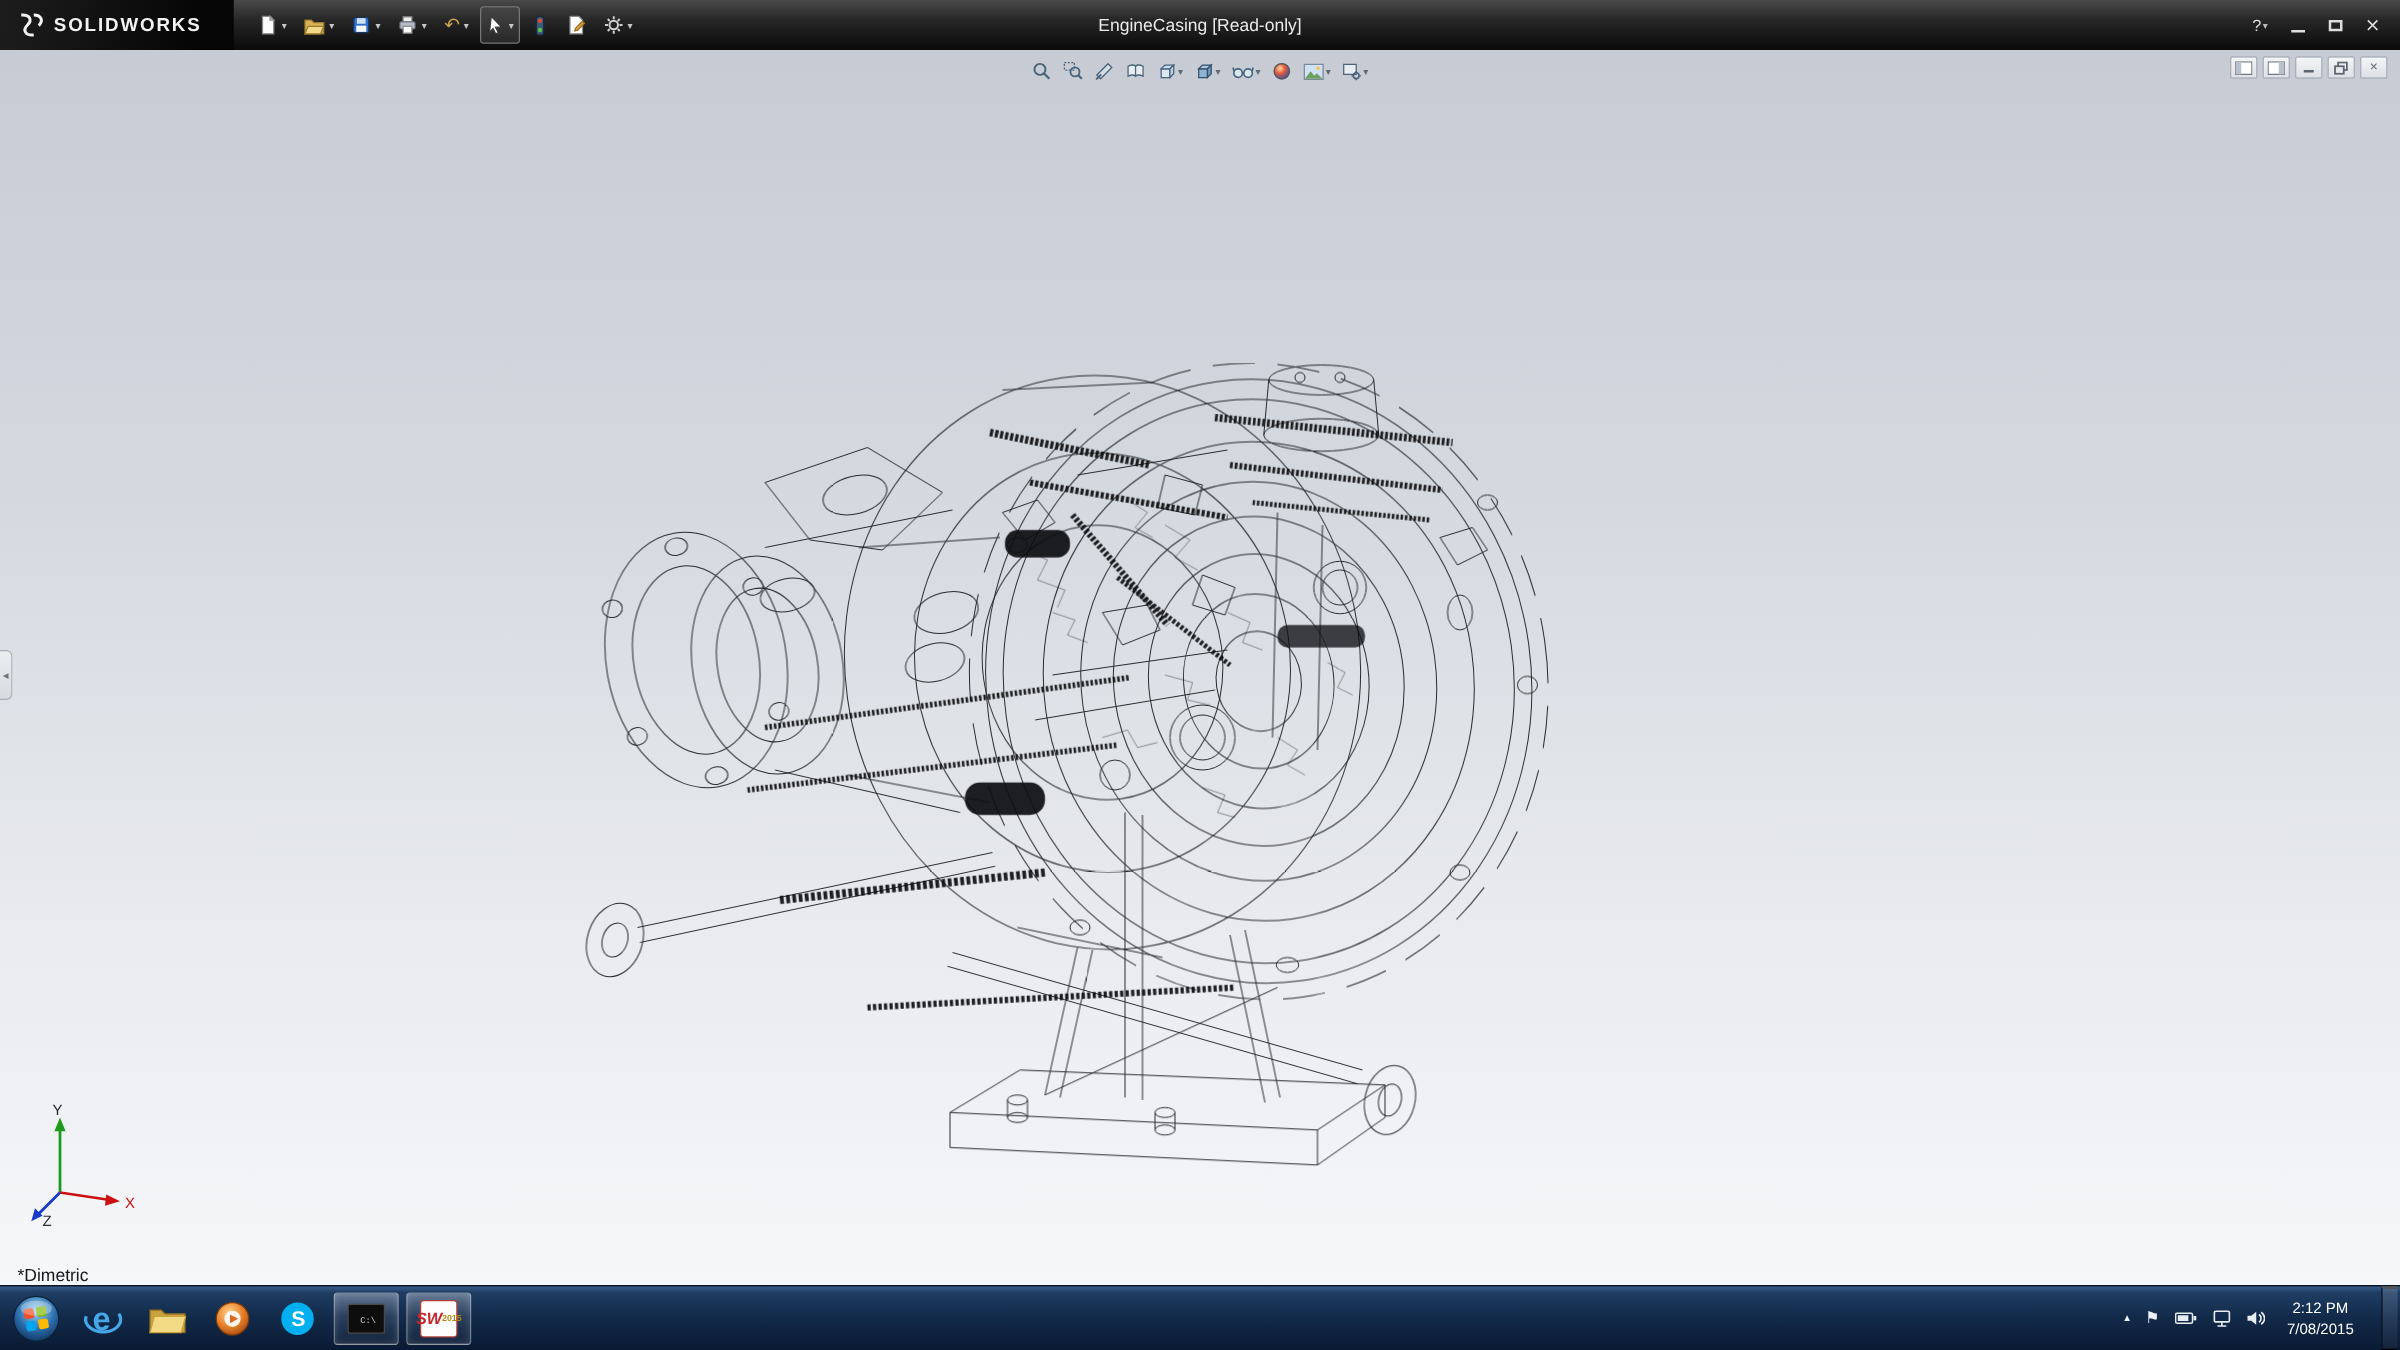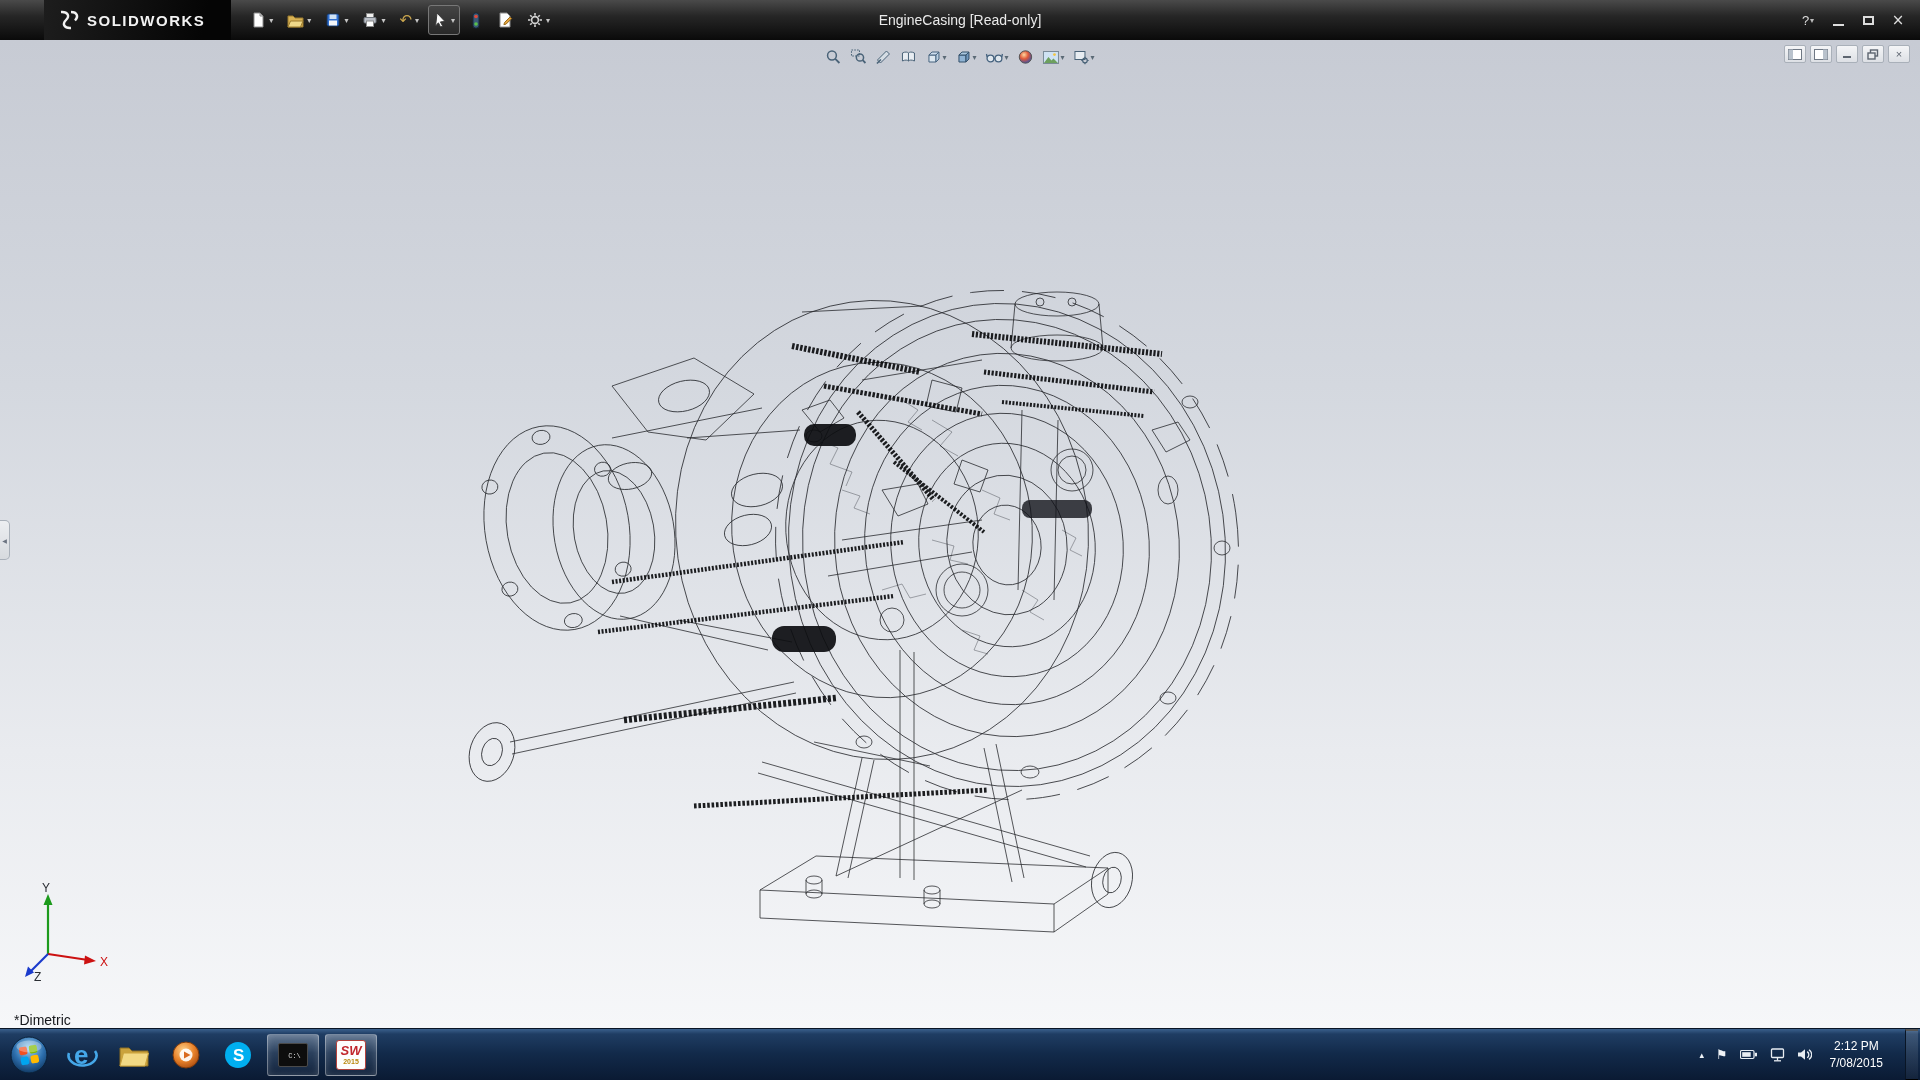--- a/index.html
+++ b/index.html
@@ -2,21 +2,21 @@
 <html><head>
 <meta charset="utf-8">
 <style>
   * { margin:0; padding:0; box-sizing:border-box; }
   html,body { width:1920px; height:1080px; overflow:hidden; font-family:"Liberation Sans",sans-serif; }
   .screen { position:relative; width:1920px; height:1080px; background:#000; }
 
   
   .titlebar { position:absolute; top:0; left:0; right:0; height:40px;
     background:linear-gradient(#4a4a4a,#262626 40%,#0a0a0a);
-    display:flex; align-items:center; color:#fff; z-index:30;padding-left:44px; }
+    display:flex; align-items:center; color:#fff; z-index:30; }
   .brand { display:flex; align-items:center; gap:7px; padding:0 26px 0 10px; height:100%;
     background:linear-gradient(100deg,#1d1d1d,#050505 85%); }
   .brand-text { font-weight:bold; font-size:15px; letter-spacing:1.5px; color:#f2f2f2; }
   .tb-toolbar { display:flex; align-items:center; gap:4px; margin-left:14px; }
   .tbtn { display:flex; align-items:center; height:30px; padding:0 4px; background:none; border:1px solid transparent; border-radius:3px; cursor:default; }
   .tbtn.pressed { border:1px solid #777; background:linear-gradient(#454545,#282828); }
   .tcaret { color:#c6c6c6; font-size:8px; margin-left:3px; font-family:"DejaVu Sans",sans-serif; }
   .undo-glyph { color:#caa64e; font-size:15px; font-family:"DejaVu Sans",sans-serif; }
   .doc-title { position:absolute; left:50%; transform:translateX(-50%); font-size:14px; color:#eaeaea; white-space:nowrap;text-align:right; }
   .win-controls { margin-left:auto; display:flex; align-items:center; gap:2px; padding-right:8px; }
@@ -54,21 +54,21 @@
     border-top:1px solid #091525; display:flex; align-items:center; z-index:40; }
   .orb-btn { width:46px; height:46px; margin:0 4px 0 6px; display:flex; align-items:center; justify-content:center; background:none; border:none; }
   .task-btn { width:46px; height:42px; margin:0 3px; display:flex; align-items:center; justify-content:center;
     background:none; border:1px solid transparent; border-radius:3px; }
   .task-btn.open { width:52px;
     background:linear-gradient(rgba(255,255,255,.30),rgba(255,255,255,.10) 45%,rgba(255,255,255,.03));
     border:1px solid rgba(255,255,255,.38); box-shadow:inset 0 0 7px rgba(255,255,255,.18); }
   .cmd-icon { width:30px; height:24px; background:#0d0d0d; border:1px solid #4a4a4a; border-radius:2px; padding:2px 0 0 3px; }
   .cmd-icon span { font-family:"Liberation Mono",monospace; font-size:7px; color:#ddd; }
   .sw-icon { width:30px; height:30px; background:#fdfdfd; border:1px solid #b5413c; border-radius:3px;
-    display:flex; flex-direction:column; align-items:center; justify-content:center; line-height:1; }
+    display:flex; flex-direction:row; align-items:center; justify-content:center; line-height:1; }
   .sw-icon .mark { color:#c1272d; font-weight:bold; font-size:13px; font-style:italic; }
   .sw-icon .year { color:#b8860b; font-weight:bold; font-size:7px; margin-top:1px; }
 
   .tray { margin-left:auto; display:flex; align-items:center; gap:12px; padding-right:2px; color:#eef2f6; }
   .tray-btn { background:none; border:none; color:#eef2f6; display:flex; align-items:center; justify-content:center; }
   .tray-expand { font-size:9px; font-family:"DejaVu Sans",sans-serif; }
   .tray-flag { font-size:13px; font-family:"DejaVu Sans",sans-serif; }
   .clock { text-align:center; font-size:12px; line-height:1.35; color:#fff; padding:0 6px; background:none; border:none; }
   .show-desktop { width:13px; height:52px; margin-left:4px; border-left:1px solid #091525;
     background:linear-gradient(rgba(255,255,255,.14),rgba(255,255,255,.04)); border-right:none; }

